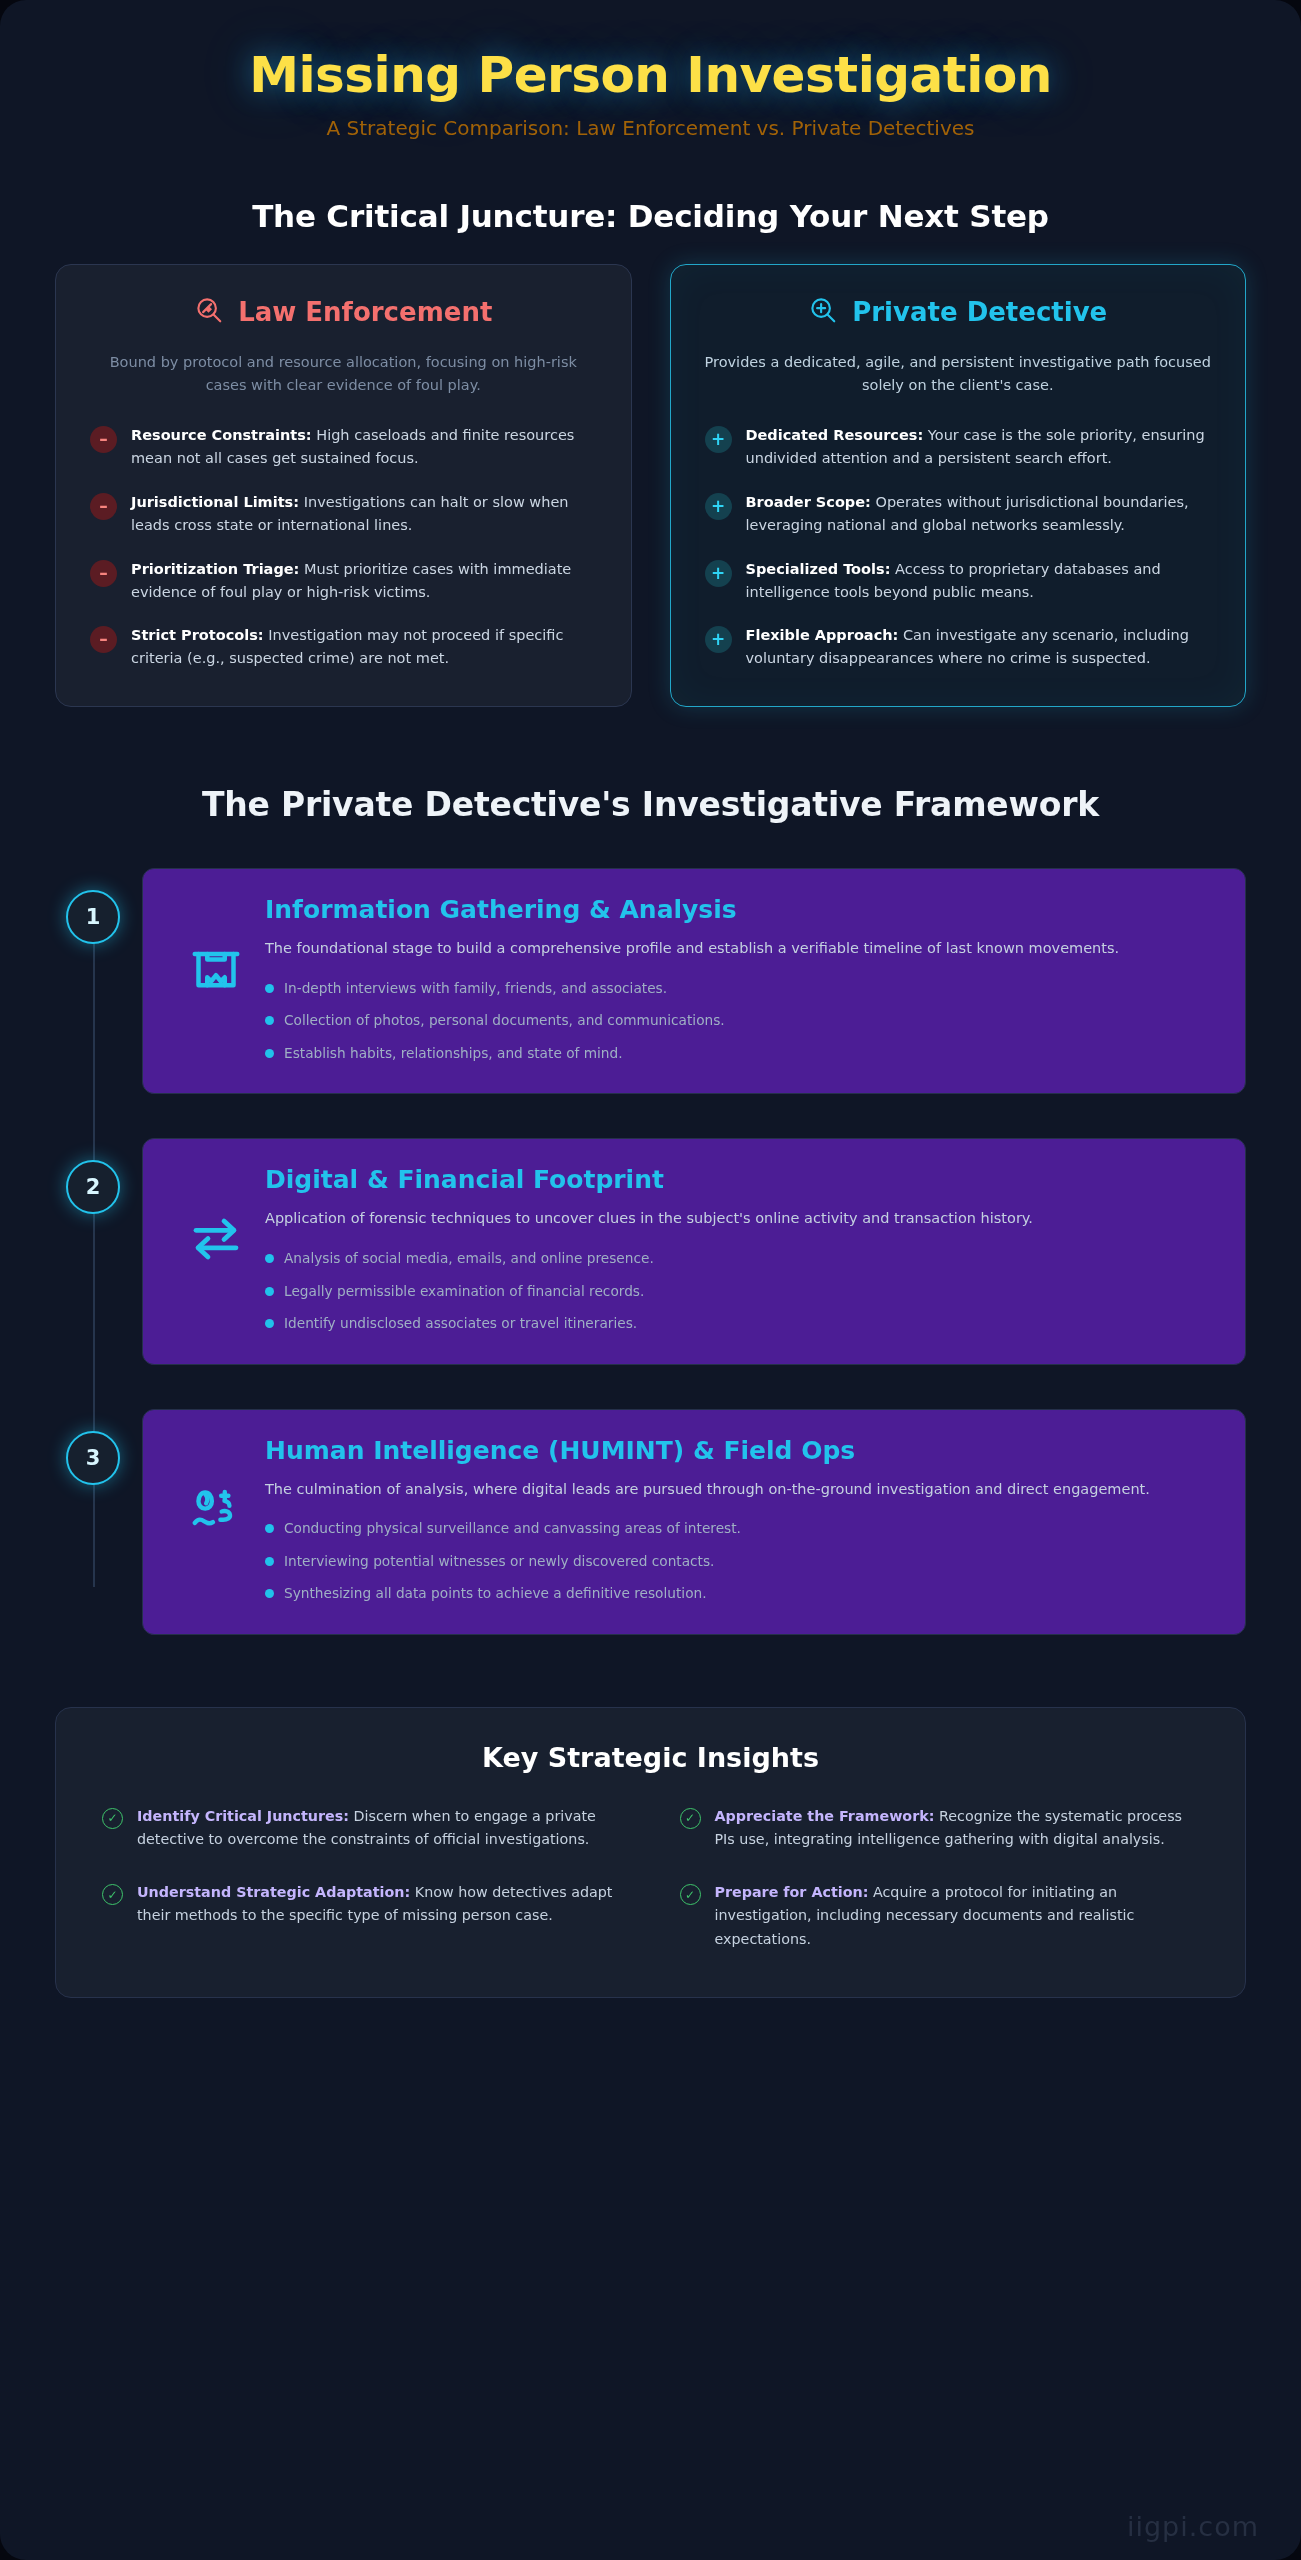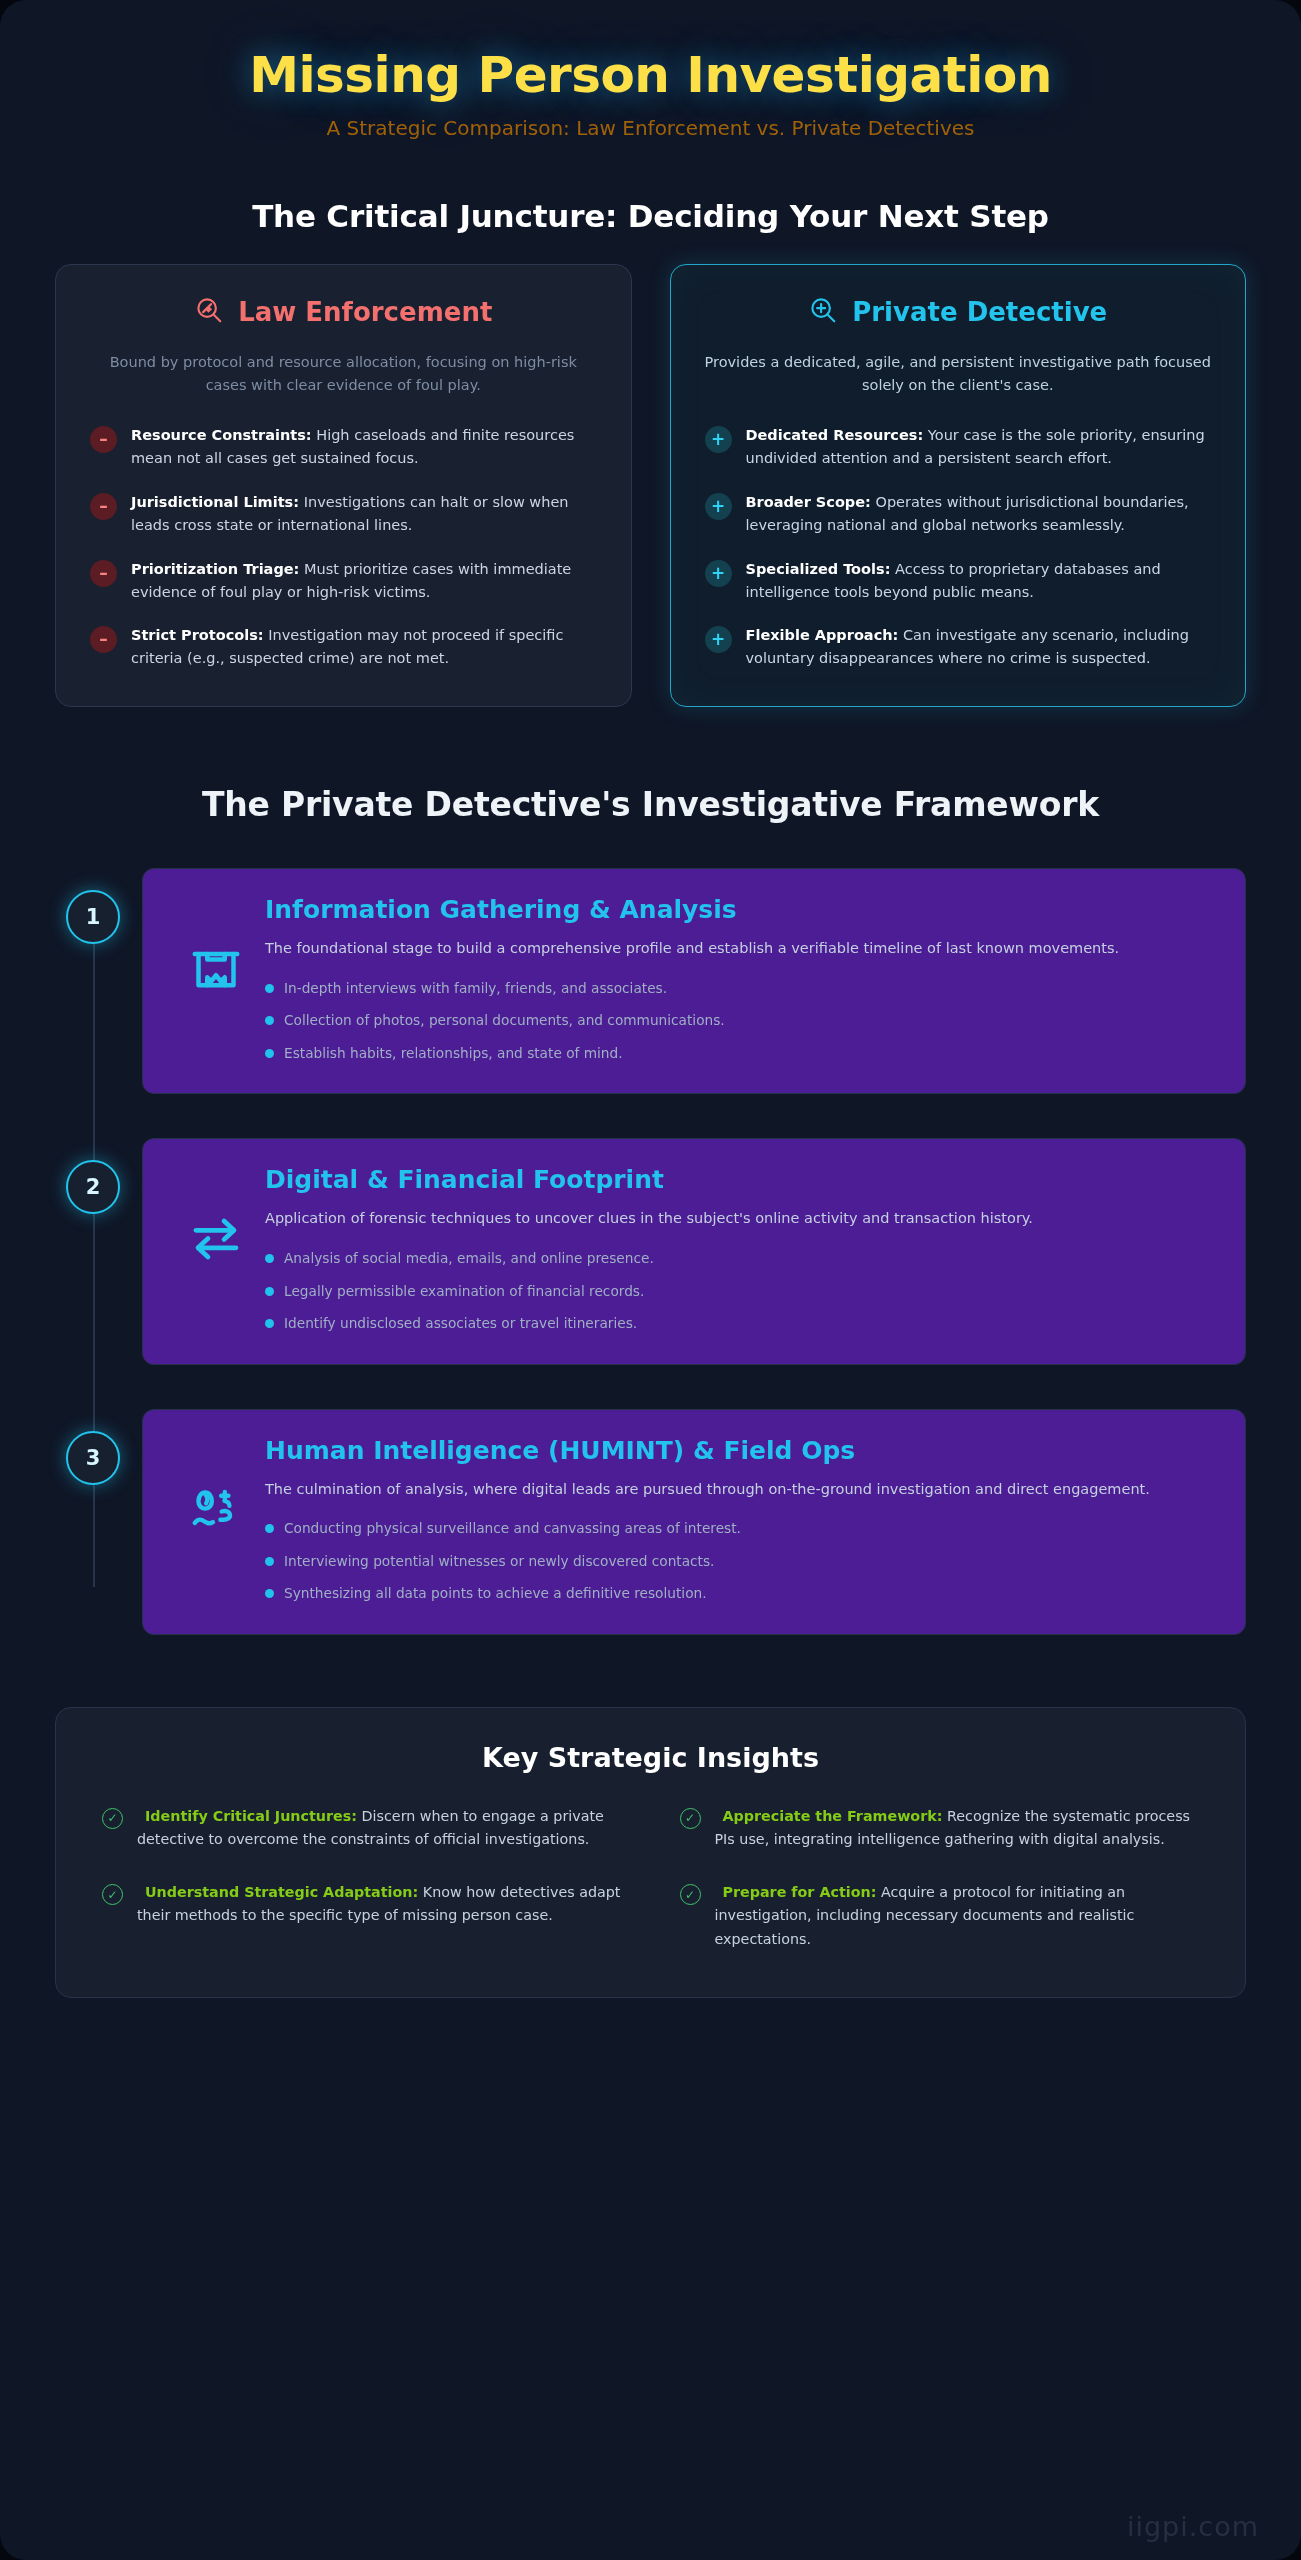--- a/index.html
+++ b/index.html
@@ -234,21 +234,21 @@
     color: #3ec46b;
     display: flex; align-items: center; justify-content: center;
     font-size: 12px; line-height: 1;
     margin-top: 3px;
   }
   .ins-text {
     font-size: 14.3px;
     line-height: 1.62;
     color: #c6d2e0;
   }
-  .ins-text b { color: #84cc16; font-weight: 700; margin-left: 8px; }
+  .ins-text b { color: #c4b5fd; font-weight: 700; }
 
   .watermark {
     position: absolute;
     right: 42px;
     bottom: 18px;
     font-size: 27px;
     color: #262f42;
     letter-spacing: 1px;
     font-weight: 400;
   }

